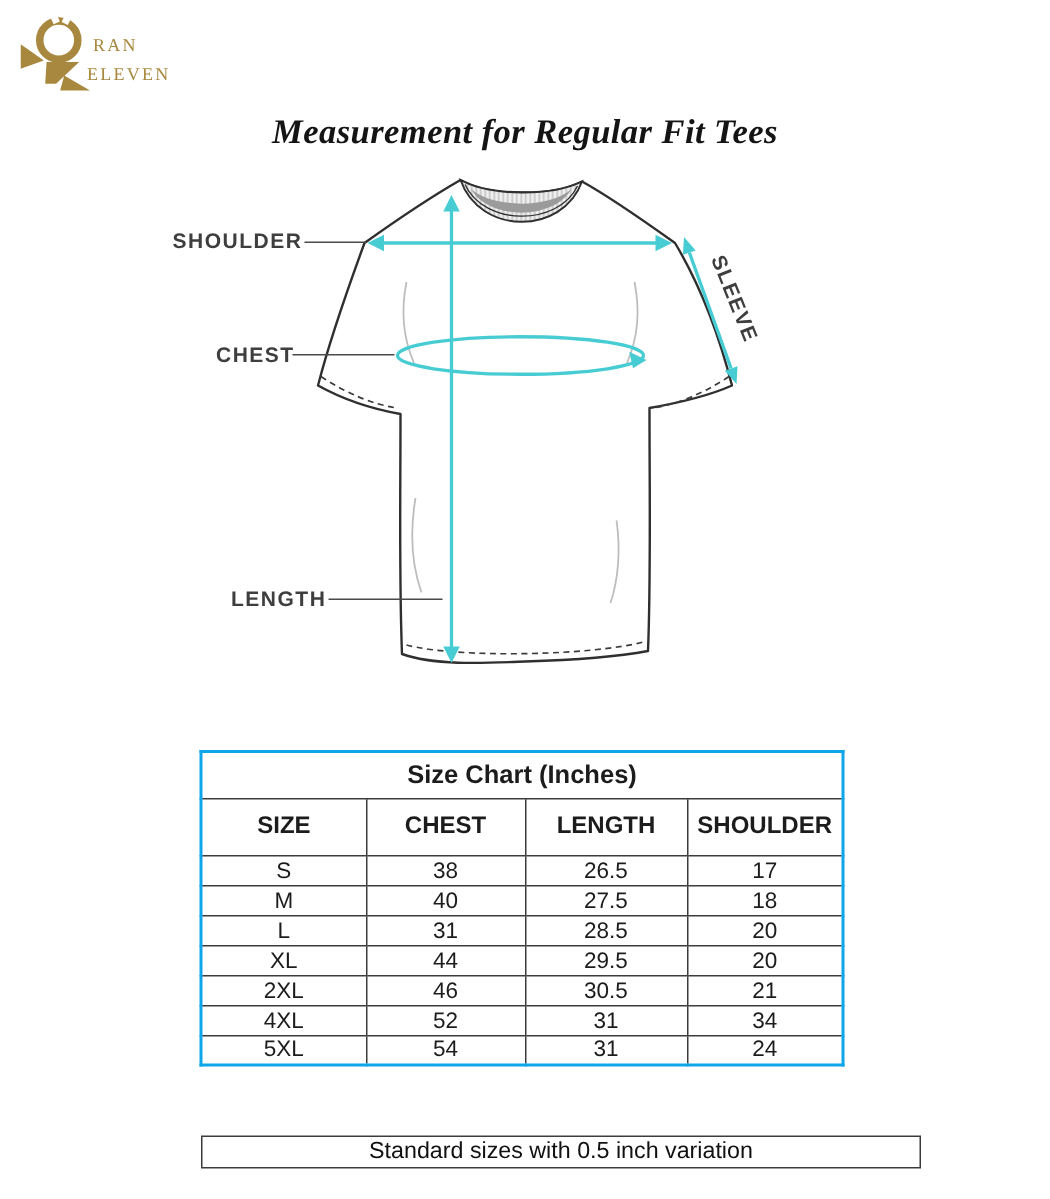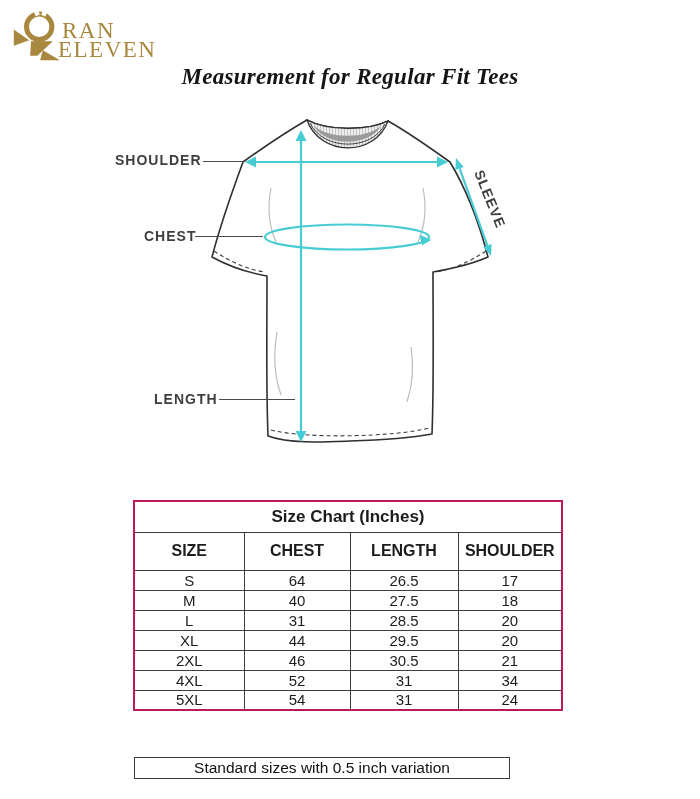--- a/index.html
+++ b/index.html
@@ -4,26 +4,26 @@
 <style>
   :root { --gold:#a8883e; --teal:#48ccd4; --label:#3e3e3e; --ink:#1c1c1c; }
   * { margin:0; padding:0; box-sizing:border-box; }
   body { background:#fff; }
   .page { position:relative; width:700px; height:799px; background:#ffffff;
           font-family:"Liberation Sans", sans-serif; overflow:hidden; }
 
   
   .logo-icon { position:absolute; left:12px; top:4px; width:58px; height:60px; }
   .logo-text { position:absolute; left:62px; top:21px; color:var(--gold);
-               font-family:"Liberation Serif", serif; font-size:23px;
+               font-family:"Liberation Serif", serif; font-size:12px;
                letter-spacing:1.5px; line-height:19px; white-space:nowrap; }
   .logo-text .l2 { margin-left:-4px; }
 
   
-  .title { position:absolute; left:0; right:0; top:64px; text-align:center;
+  .title { position:absolute; left:0; right:0; top:75px; text-align:center;
            font-family:"Liberation Serif", serif; font-style:italic; font-weight:bold;
            font-size:23px; color:#141414; letter-spacing:0.3px; }
 
   
   .diagram-svg { position:absolute; left:100px; top:100px; width:500px; height:385px; }
   .outline { fill:#ffffff; stroke:#2f2f2f; stroke-width:1.6; stroke-linejoin:round; }
   .collar-band { fill:url(#rib); stroke:#2f2f2f; stroke-width:1.3; }
   .collar-shadow { fill:#9b9b9b; }
   .thin { stroke:#2f2f2f; stroke-width:0.9; fill:none; }
   .crease { stroke:#bdbdbd; stroke-width:1.2; fill:none; }
@@ -38,27 +38,27 @@
   .lbl-chest    { left:144px; top:228px; }
   .lbl-length   { left:154px; top:391px; }
   .lbl-sleeve   { left:459px; top:191px; width:62px; text-align:center;
                   transform:rotate(68deg); transform-origin:50% 50%; }
 
   
   .size-table { position:absolute; left:133px; top:500px; width:428px;
                 border-collapse:collapse; table-layout:fixed; color:var(--ink); }
   .size-table td, .size-table th { border:1.6px solid #3c3c3c; text-align:center;
                 vertical-align:middle; padding:0; }
-  .size-table { border:2px solid #be185d;padding-left:44px; }
+  .size-table { border:2px solid #0ea5e9;padding-left:44px; }
   .tbl-title td { height:31px; font-weight:bold; font-size:17px; }
   .tbl-head th  { height:38px; font-weight:bold; font-size:16px; }
   .tbl-row td   { height:20px; font-size:15px; }
 
   
-  .footnote { position:absolute; left:134px; top:757px; width:376px; height:22px;
+  .footnote { position:absolute; left:134px; top:757px; width:480px; height:22px;
               border:1.8px solid #3c3c3c; text-align:center; font-size:15.5px;
               line-height:19px; color:#111; }
 </style>
 </head>
 <body>
 
 <div class="page">
 
   <svg class="logo-icon" viewBox="0 0 64 64">
     <circle cx="30" cy="24" r="14" fill="none" stroke="var(--gold)" stroke-width="5.5"></circle>
@@ -155,21 +155,21 @@
         <td colspan="4">Size Chart (Inches)</td>
       </tr>
       <tr class="tbl-head">
         <th>SIZE</th>
         <th>CHEST</th>
         <th>LENGTH</th>
         <th>SHOULDER</th>
       </tr>
       <tr class="tbl-row">
         <td>S</td>
-        <td>64</td>
+        <td>38</td>
         <td>26.5</td>
         <td>17</td>
       </tr>
       <tr class="tbl-row">
         <td>M</td>
         <td>40</td>
         <td>27.5</td>
         <td>18</td>
       </tr>
       <tr class="tbl-row">

